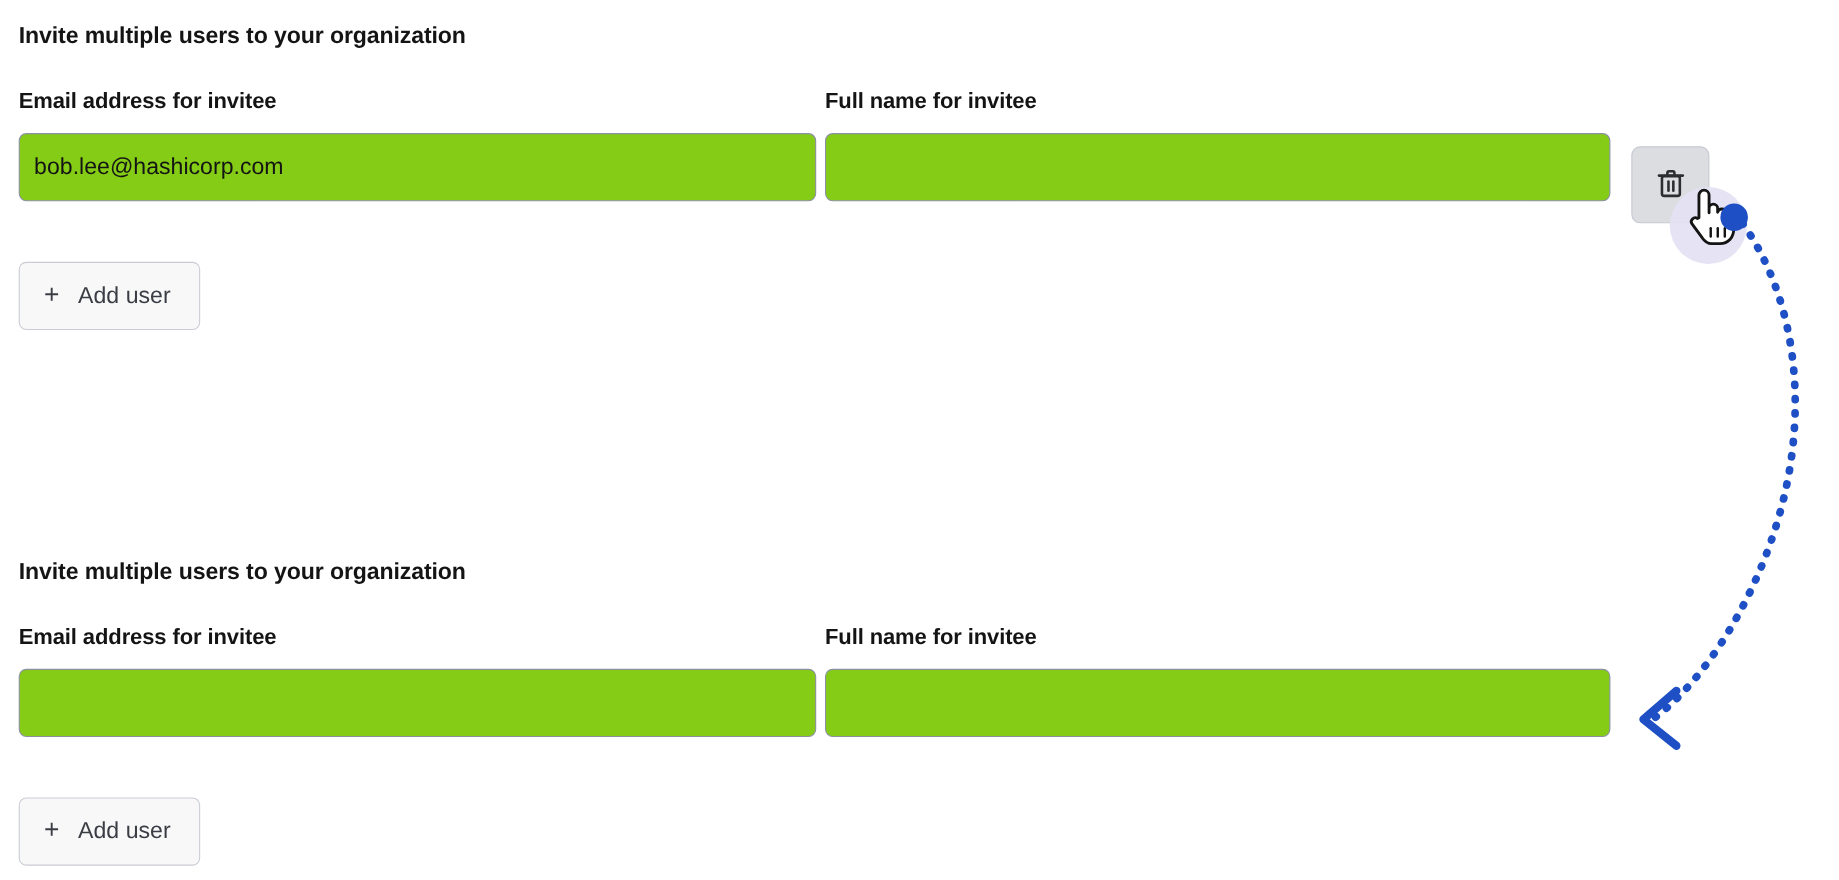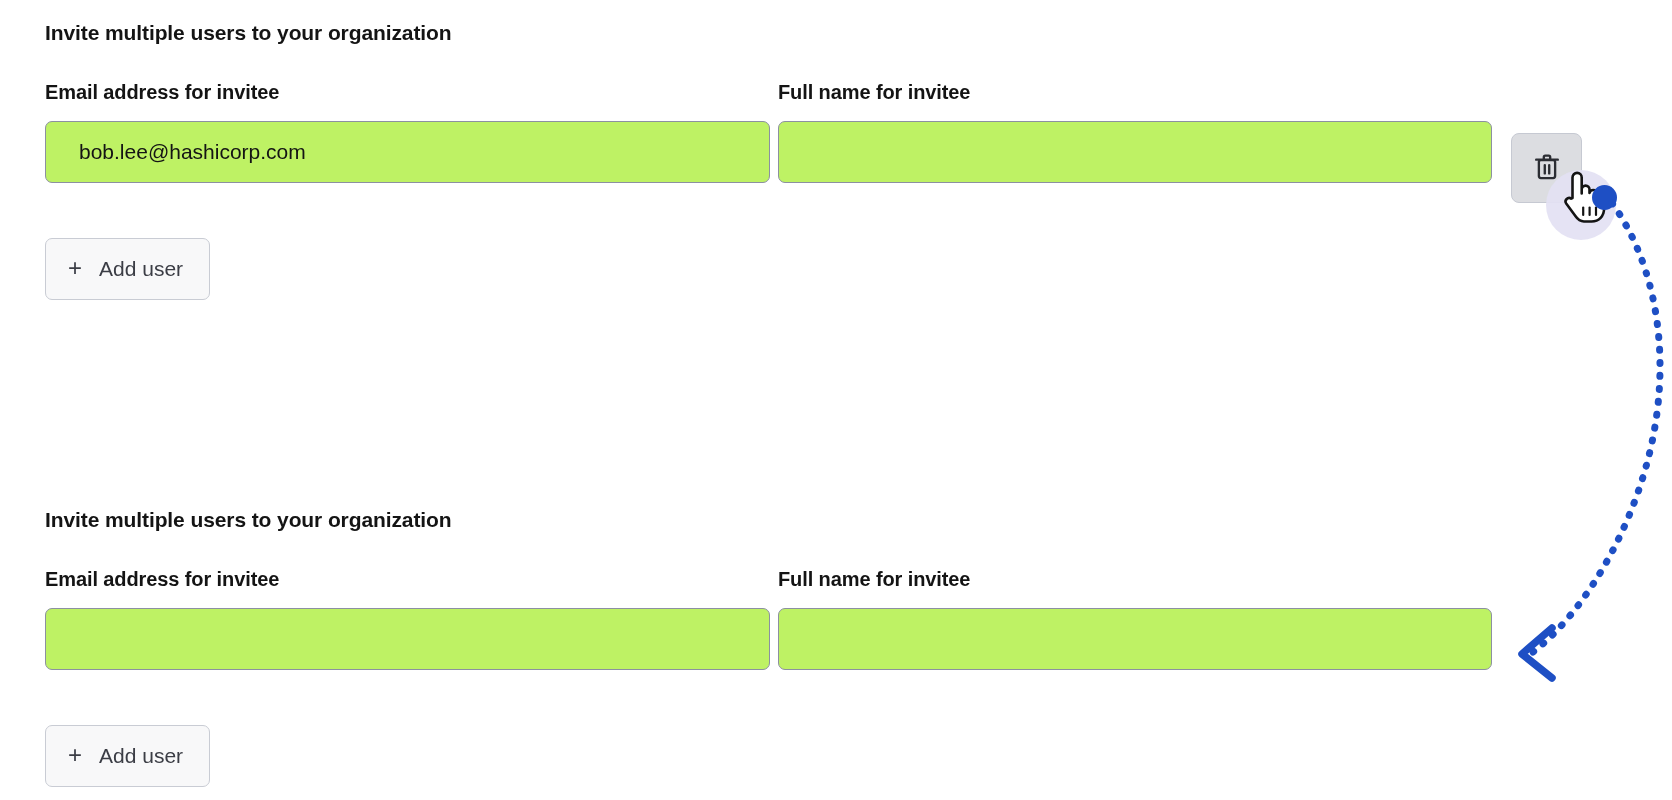--- a/index.html
+++ b/index.html
@@ -12,21 +12,20 @@
     height: 800px;
     position: relative;
     overflow: hidden;
     font-family: "Liberation Sans", sans-serif;
     -webkit-font-smoothing: antialiased;
   }
 
   .page {
     position: absolute;
     inset: 0;
-    margin-left: 28px;
   }
 
   
   .form-section {
     position: absolute;
     left: 0;
     width: 1672px;
   }
   #section-1 { top: 0px; }
   #section-2 { top: 487px; }
@@ -65,25 +64,25 @@
   }
 
   .text-input {
     display: block;
     box-sizing: border-box;
     margin-top: 17px;
     width: 100%;
     height: 62px;
     border: 1.6px solid #8c90a1;
     border-radius: 7px;
-    background: #bef264;
+    background: #84cc16;
     font-family: "Liberation Sans", sans-serif;
     font-size: 21px;
     color: #141414;
-    padding: 0 33px;
+    padding: 0 13px;
     outline: none;
   }
   .text-input::placeholder { color: #9aa0ad; }
 
   
   .delete-button {
     position: absolute;
     left: 1483px;
     top: 133px;
     width: 71px;

